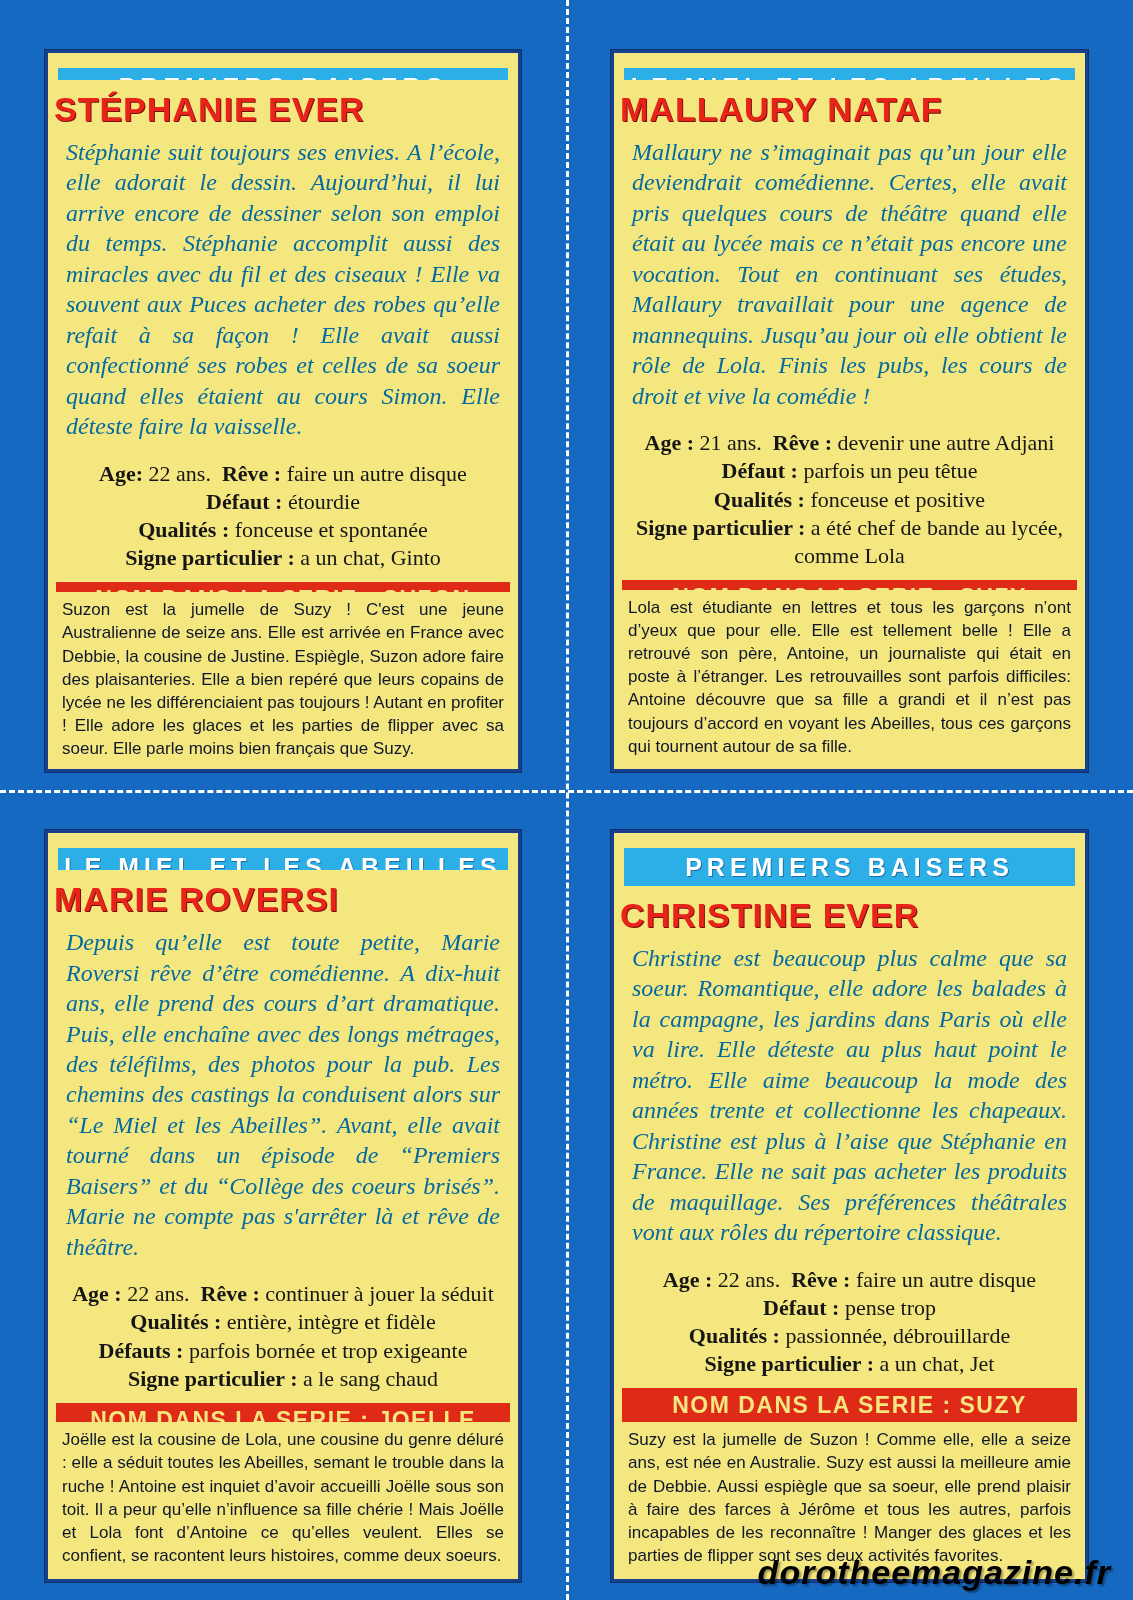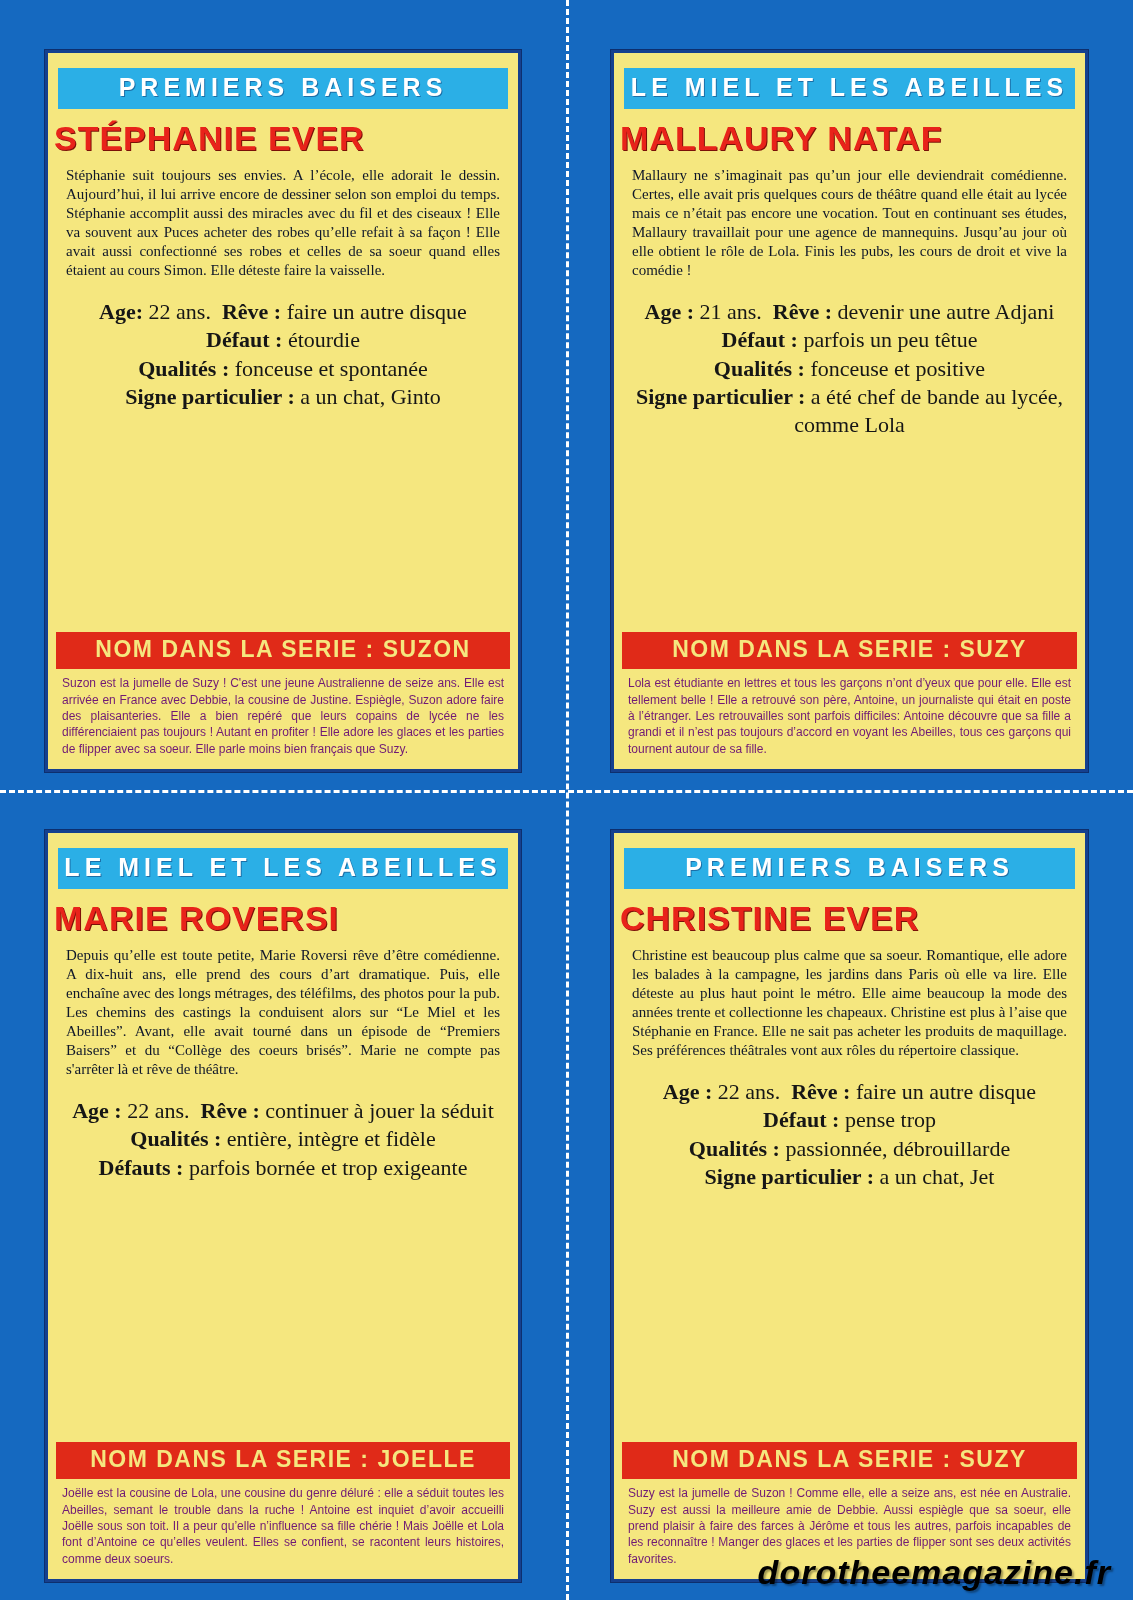--- a/index.html
+++ b/index.html
@@ -80,24 +80,25 @@
     font-family: "Liberation Sans", sans-serif;
     font-weight: bold;
     font-size: 34px;
     text-align: left;
     letter-spacing: 1px;
     padding: 10px 6px 6px 6px;
     text-shadow: 1px 1px 0 #7a1008;
   }
 
   .bio {
-    font-size: 15px;
+    font-style: italic;
+    font-size: 24px;
     line-height: 1.27;
     text-align: justify;
-    color: #0f172a;
+    color: #0369a1;
     padding: 2px 18px 0 18px;
   }
 
   .facts {
     font-size: 22px;
     line-height: 1.28;
     text-align: center;
     color: #161616;
     padding: 18px 14px 10px 14px;
     flex: 1 1 auto;
@@ -114,24 +115,24 @@
     letter-spacing: 1.5px;
     text-align: center;
     padding: 4px 0 6px 0;
     margin: 0 8px;
     white-space: nowrap;
     overflow: hidden;
   }
 
   .role-text {
     font-family: "Liberation Sans", sans-serif;
-    font-size: 12px;
+    font-size: 17px;
     line-height: 1.36;
     text-align: justify;
-    color: #701a75;
+    color: #0f172a;
     padding: 6px 14px 12px 14px;
   }
 
   .watermark {
     position: absolute;
     right: 22px;
     bottom: 8px;
     font-family: "Liberation Sans", sans-serif;
     font-style: italic;
     font-weight: bold;
@@ -183,20 +184,21 @@
 
   <div class="cell r2">
     <div class="card">
       <div class="series-band">LE MIEL ET LES ABEILLES</div>
       <div class="star-name">MARIE ROVERSI</div>
       <div class="bio">Depuis qu’elle est toute petite, Marie Roversi rêve d’être comédienne. A dix-huit ans, elle prend des cours d’art dramatique. Puis, elle enchaîne avec des longs métrages, des téléfilms, des photos pour la pub. Les chemins des castings la conduisent alors sur “Le Miel et les Abeilles”. Avant, elle avait tourné dans un épisode de “Premiers Baisers” et du “Collège des coeurs brisés”. Marie ne compte pas s'arrêter là et rêve de théâtre.</div>
       <div class="facts">
         <span class="fact"><b>Age :</b> <span>22 ans.</span> &nbsp;<b>Rêve :</b> <span>continuer à jouer la séduit</span></span>
         <span class="fact"><b>Qualités :</b> <span>entière, intègre et fidèle</span></span>
         <span class="fact"><b>Défauts :</b> <span>parfois bornée et trop exigeante</span></span>
+        <span class="fact"><b>Signe particulier :</b> <span>a le sang chaud</span></span>
       </div>
       <div class="role-band">NOM DANS LA SERIE : JOELLE</div>
       <div class="role-text">Joëlle est la cousine de Lola, une cousine du genre déluré : elle a séduit toutes les Abeilles, semant le trouble dans la ruche ! Antoine est inquiet d’avoir accueilli Joëlle sous son toit. Il a peur qu’elle n’influence sa fille chérie ! Mais Joëlle et Lola font d’Antoine ce qu’elles veulent. Elles se confient, se racontent leurs histoires, comme deux soeurs.</div>
     </div>
   </div>
 
   <div class="cell r2">
     <div class="card">
       <div class="series-band">PREMIERS BAISERS</div>
       <div class="star-name">CHRISTINE EVER</div>

